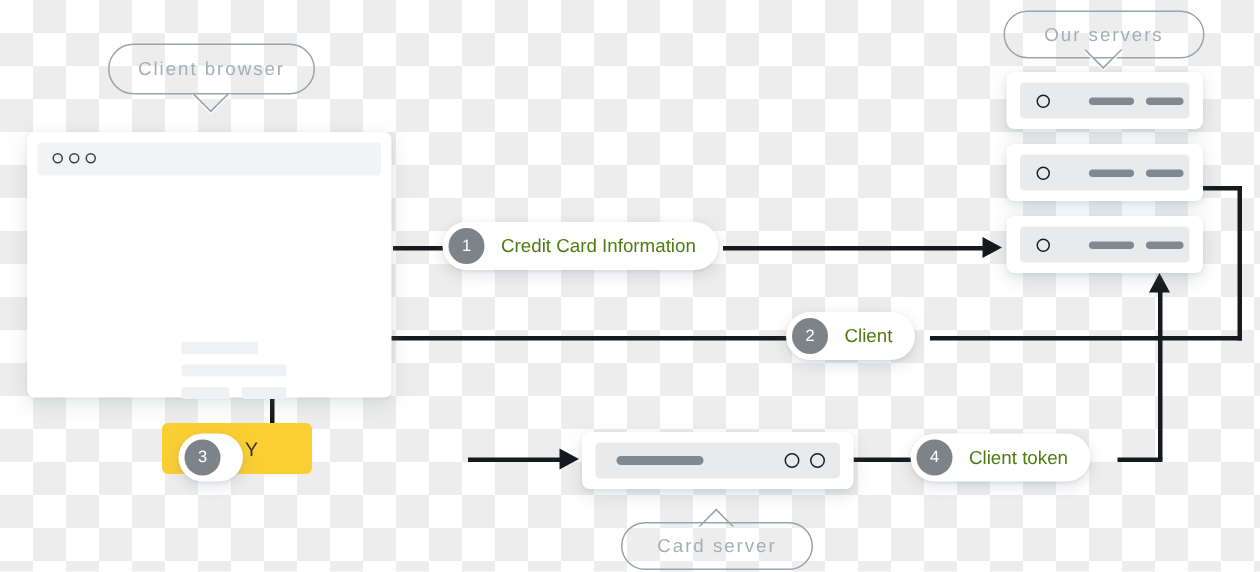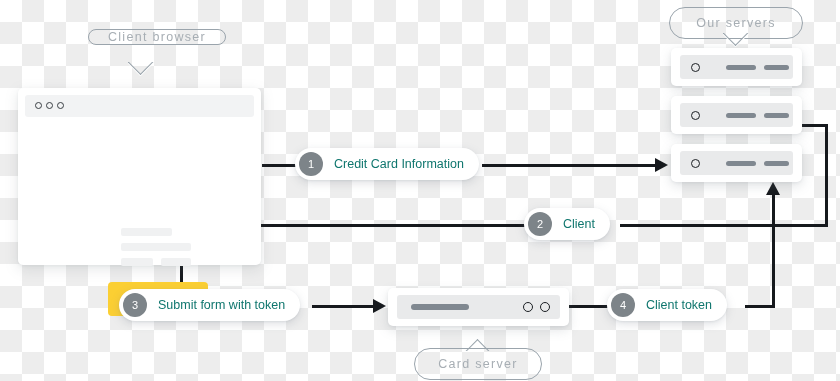--- a/index.html
+++ b/index.html
@@ -197,21 +197,21 @@
     background: #7d8489;
     color: #ffffff;
     border-radius: 50%;
     display: flex;
     align-items: center;
     justify-content: center;
     font-size: 11px;
   }
   .step-label {
     margin-left: 11px;
-    color: #0f766e;
+    color: #4d7c0f;
     font-size: 12.5px;
     white-space: nowrap;
   }
 
   
   .line-h {
     position: absolute;
     height: 3px;
     background: #16191d;
   }
@@ -258,21 +258,21 @@
 
   <div class="line-v" style="left:180px; top:265px; height:34px;"></div>
   <div class="line-h" style="left:312px; top:305px; width:68px;"></div>
   <div class="arrow arrow-right" style="left:373px; top:299px;"></div>
 
   <div class="line-h" style="left:569px; top:305px; width:42px;"></div>
   <div class="line-h" style="left:745px; top:305px; width:30px;"></div>
   <div class="line-v" style="left:772px; top:193px; height:113px;"></div>
   <div class="arrow arrow-up" style="left:766px; top:182px;"></div>
 
-  <div class="bubble" style="left:88px; top:29px; width:138px; height:16px;">
+  <div class="bubble" style="left:72px; top:29px; width:138px; height:34px;">
     <span>Client browser</span>
   </div>
   <div class="bubble-tail-down" style="left:128px; top:62px;"></div>
 
   <div id="browser-window">
     <div id="browser-titlebar">
       <div class="dot" style="left:10px;"></div>
       <div class="dot" style="left:21px;"></div>
       <div class="dot" style="left:32px;"></div>
     </div>
@@ -328,21 +328,20 @@
     <div class="step-label">Credit Card Information</div>
   </div>
 
   <div class="step-pill" style="left:524px; top:208px;">
     <div class="step-num">2</div>
     <div class="step-label">Client</div>
   </div>
 
   <div class="step-pill" style="left:119px; top:289px;">
     <div class="step-num">3</div>
-    <div class="step-label">Submit form with token</div>
   </div>
 
   <div class="step-pill" style="left:607px; top:289px;">
     <div class="step-num">4</div>
     <div class="step-label">Client token</div>
   </div>
 
 </div>
 
 </body></html>

